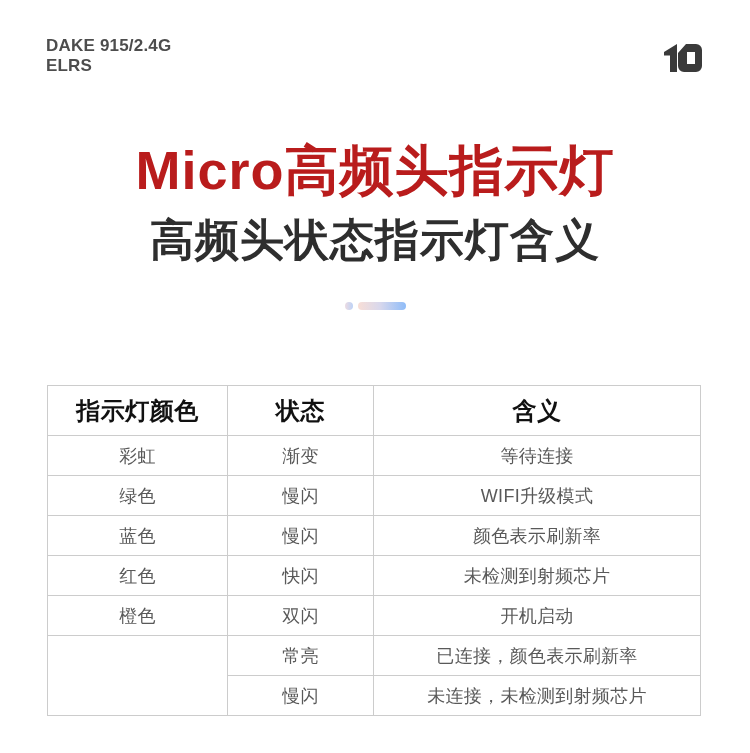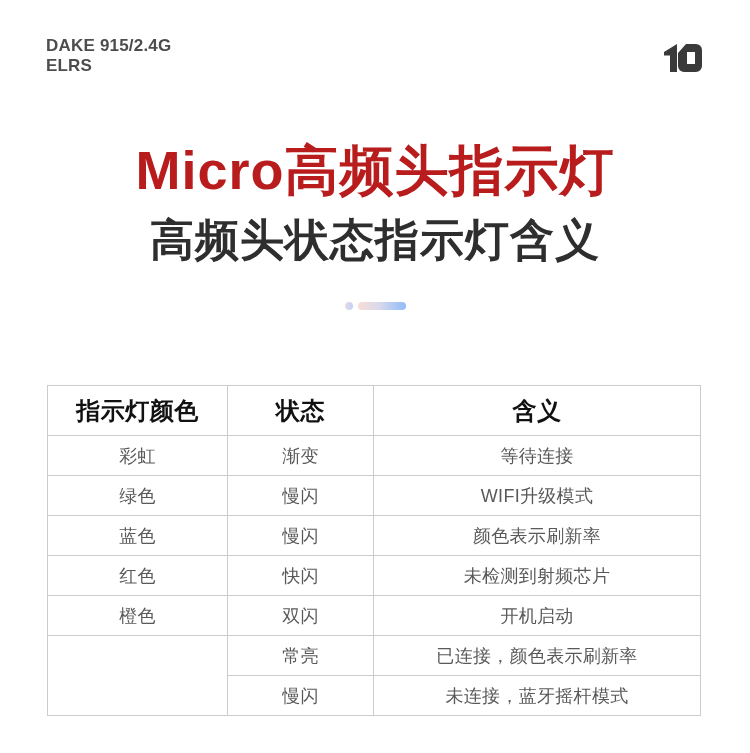--- a/index.html
+++ b/index.html
@@ -144,19 +144,19 @@
           <td>双闪</td>
           <td>开机启动</td>
         </tr>
         <tr>
           <td rowspan="2"></td>
           <td>常亮</td>
           <td>已连接，颜色表示刷新率</td>
         </tr>
         <tr>
           <td>慢闪</td>
-          <td>未连接，蓝牙摇杆模式</td>
+          <td>未连接，未检测到射频芯片</td>
         </tr>
       </tbody>
     </table>
   </div>
 
 </div>
 
 </body></html>

